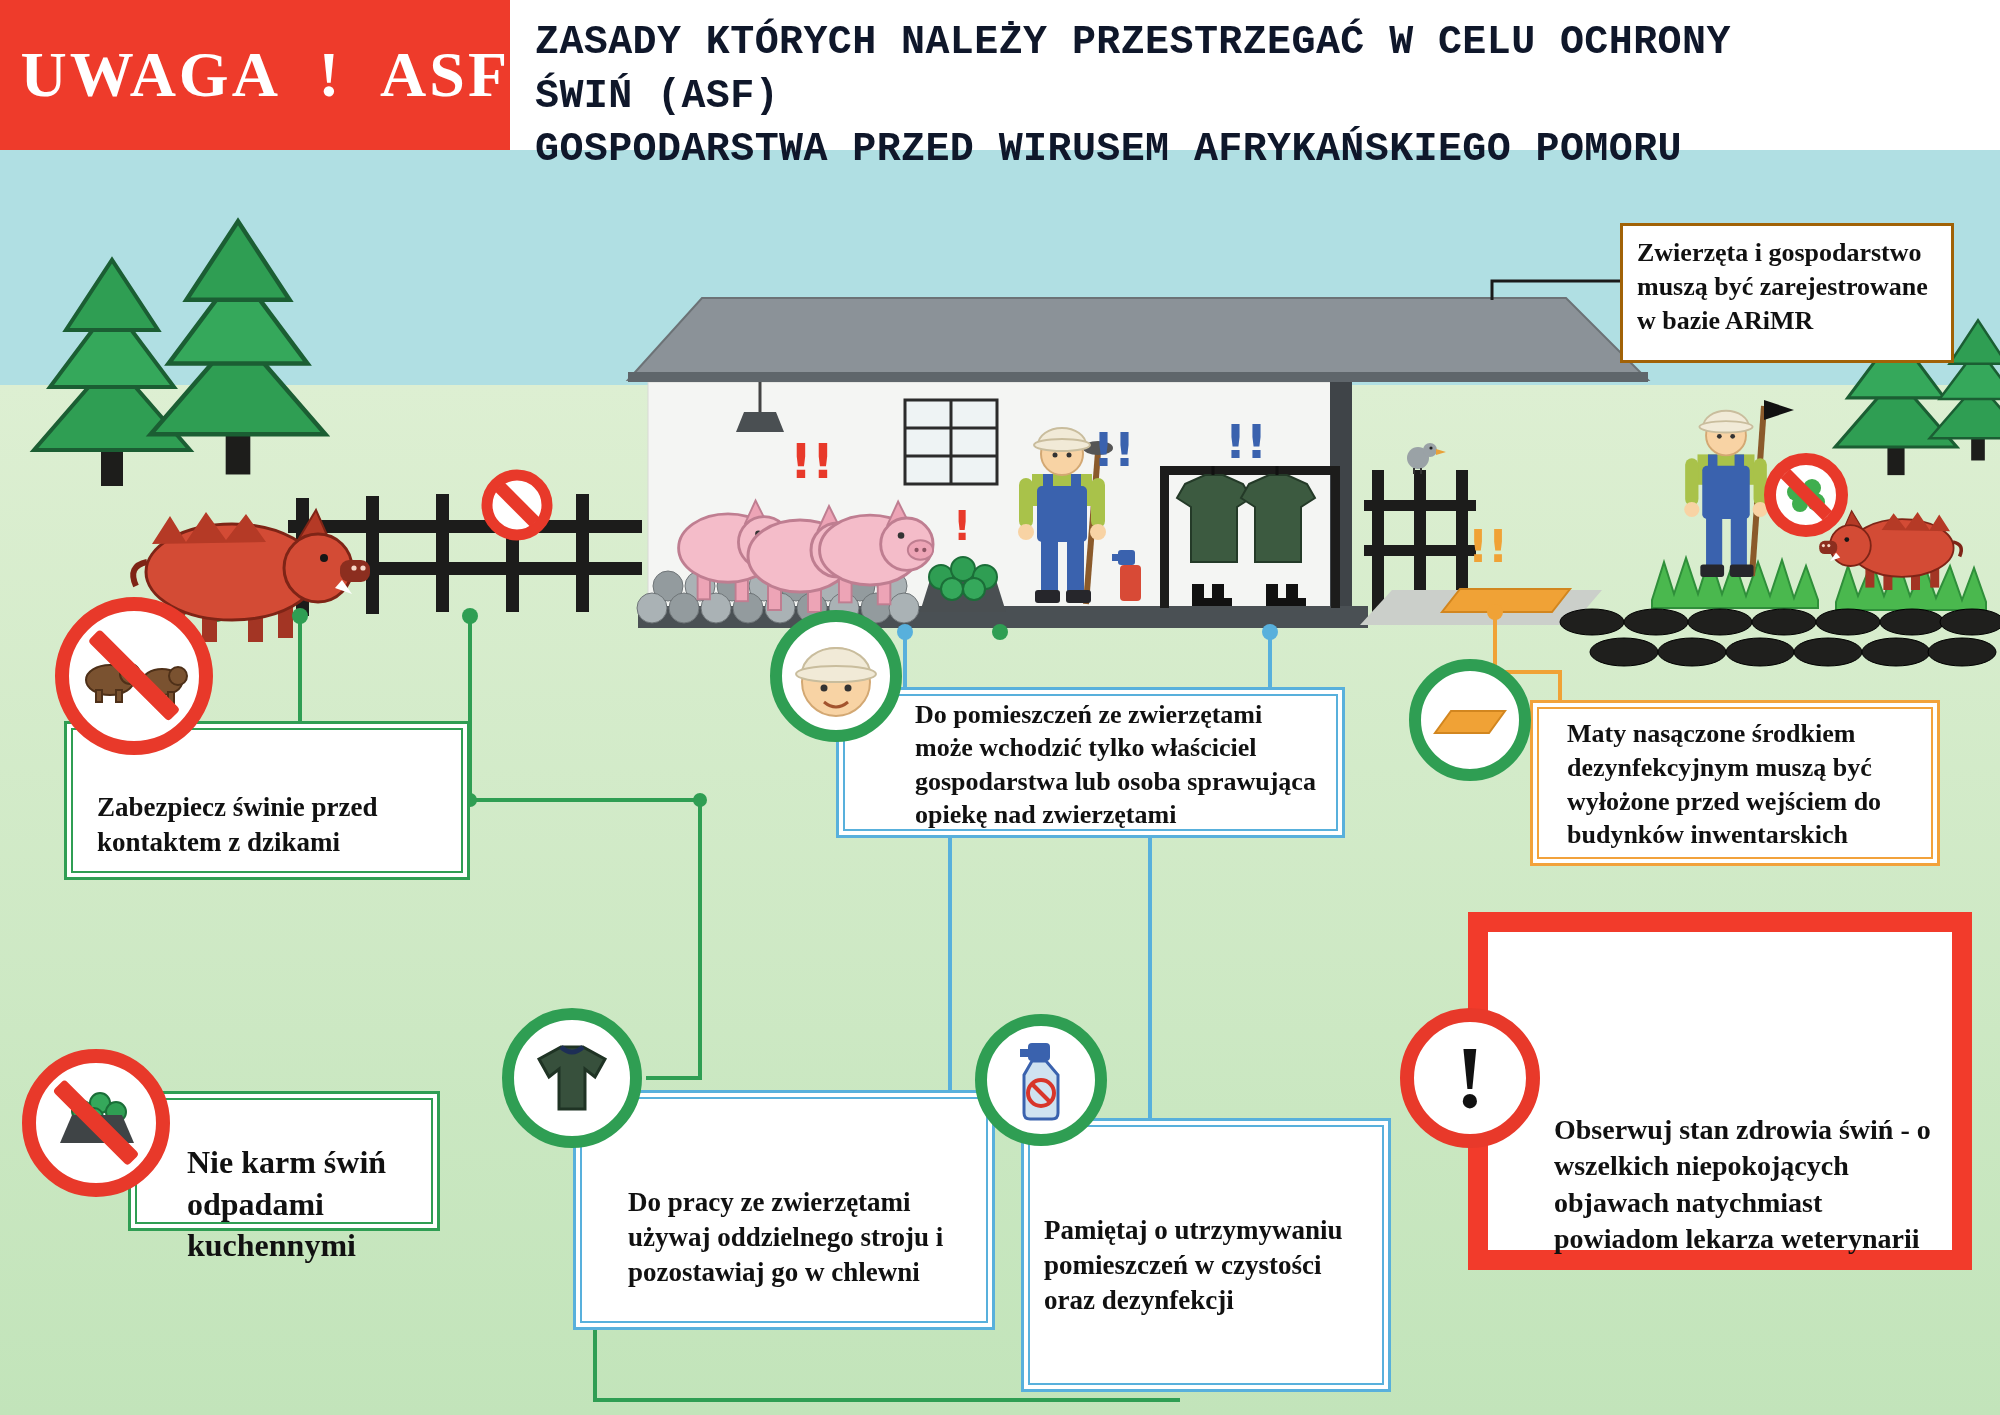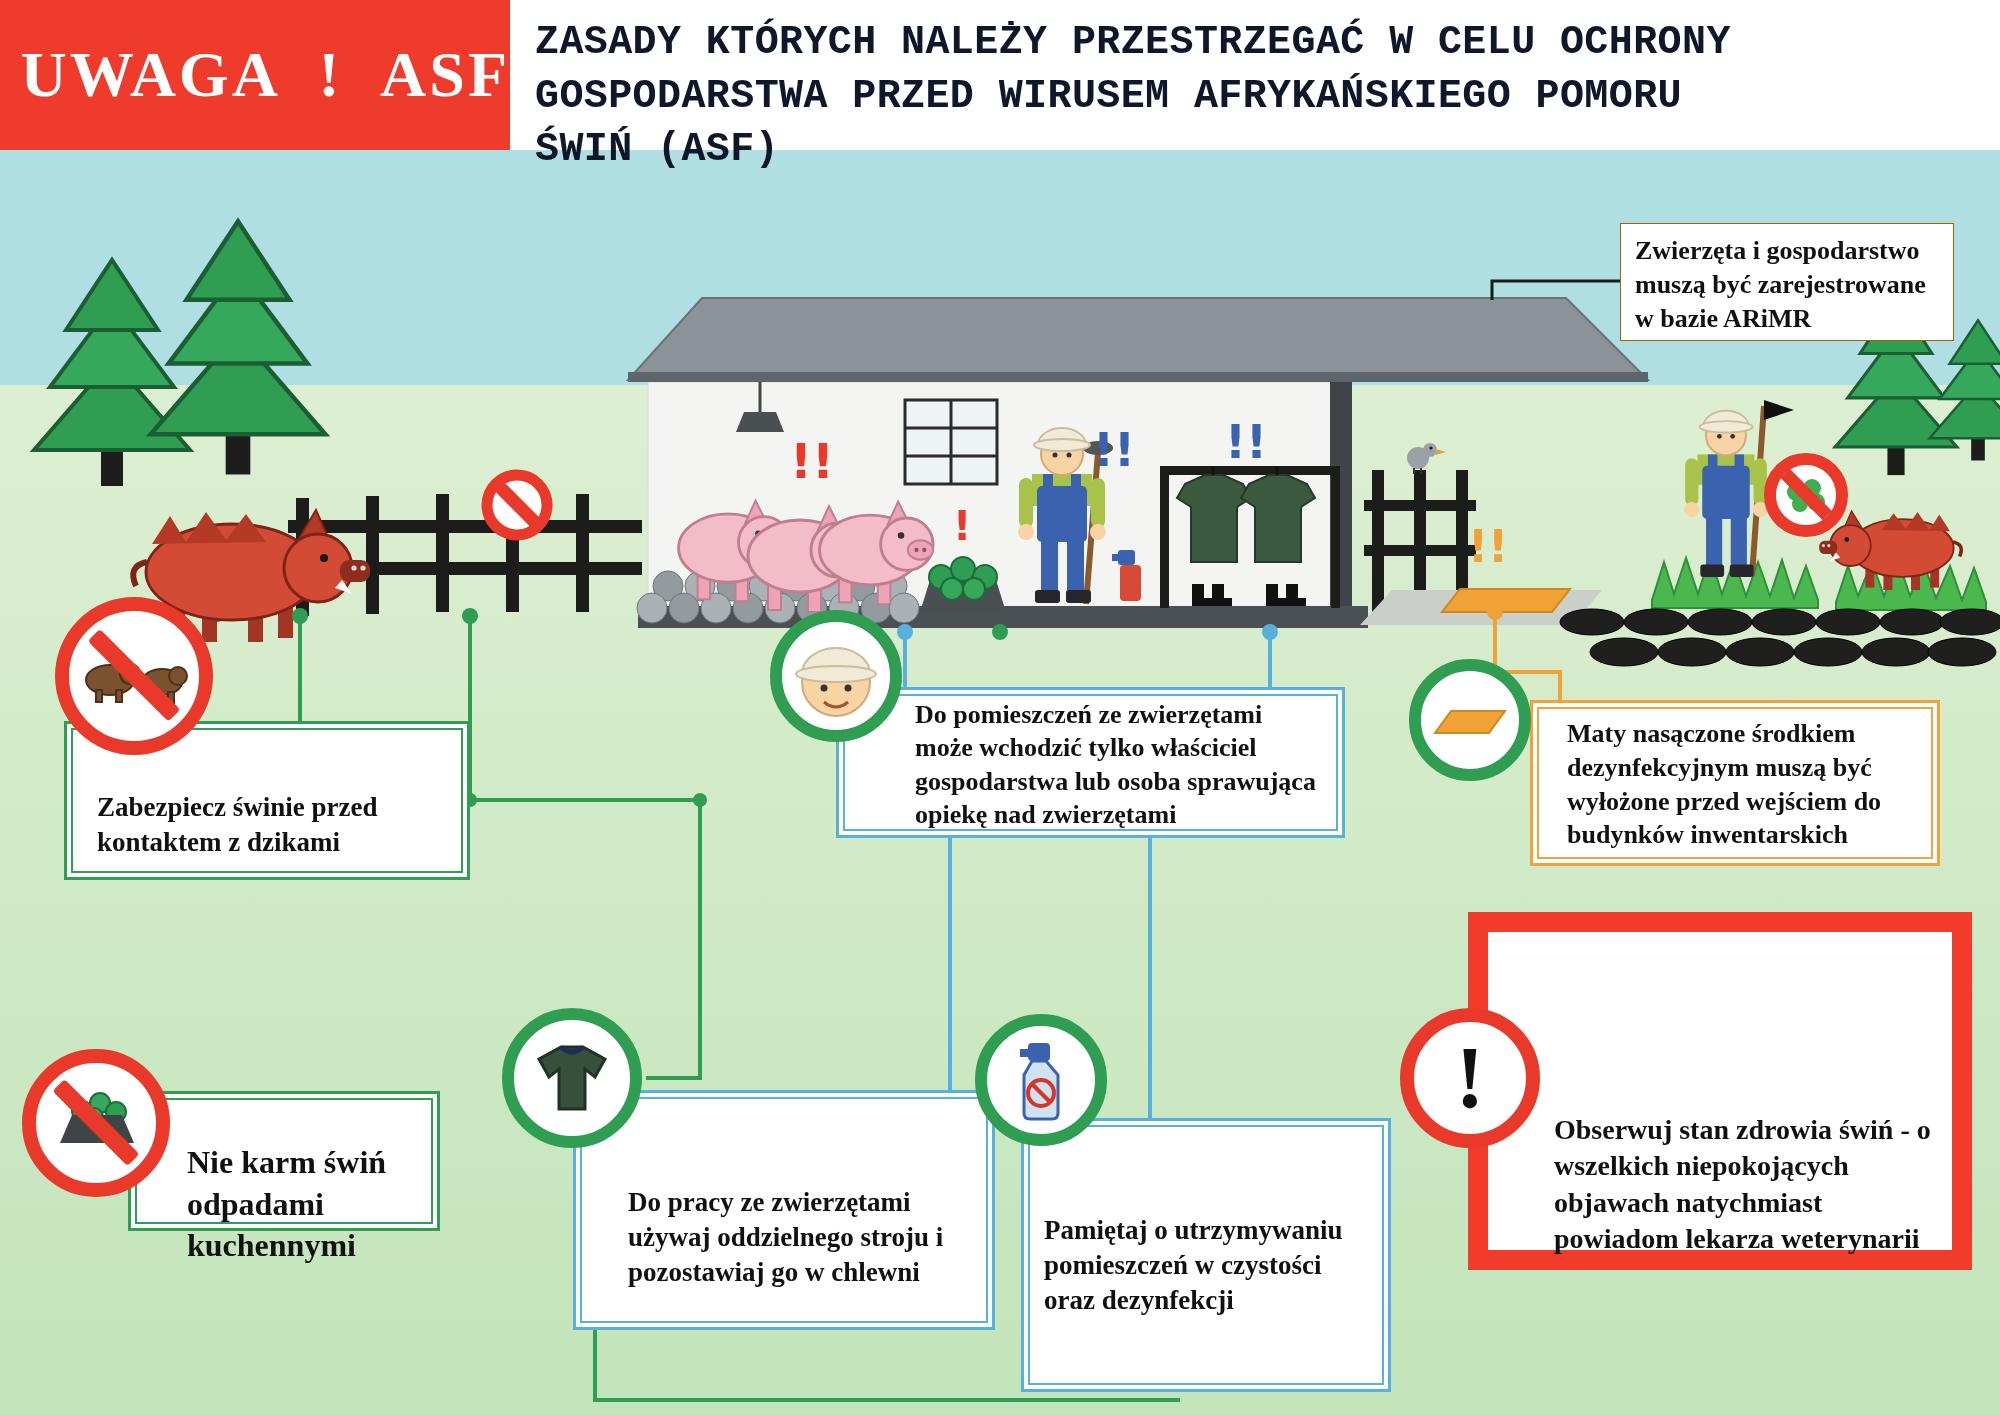--- a/index.html
+++ b/index.html
@@ -12,21 +12,21 @@
   .hdr-title{position:absolute;left:535px;top:16px;width:1440px;z-index:4;
              font-family:Liberation Mono, monospace;font-weight:bold;font-size:40px;
              line-height:1.34;color:#0f172a;letter-spacing:.4px;}
   
   .scene{position:absolute;left:0;top:0;z-index:1;}
   
   .callout{position:absolute;background:#fff;font-weight:bold;font-size:27px;line-height:1.3;
            color:#111;z-index:3;box-sizing:border-box;}
   .callout.double{border:3px solid var(--c);}
   .callout.double::before{content:"";position:absolute;inset:4px;border:2px solid var(--c);pointer-events:none;}
-  .register{left:1620px;top:223px;width:334px;height:118px;border:1px solid #a16207;
+  .register{left:1620px;top:223px;width:334px;height:140px;border:3px solid #a16207;
             padding:10px 14px;font-size:26px;}
   .protect{--c:#2f9e53;left:64px;top:721px;width:406px;height:159px;padding:66px 16px 10px 30px;}
   .entry{--c:#58b0dc;left:836px;top:687px;width:509px;height:151px;padding:8px 16px 8px 76px;font-size:26px;line-height:1.28;}
   .mats{--c:#f2a23b;left:1530px;top:700px;width:410px;height:166px;padding:14px 14px 8px 34px;font-size:26px;}
   .feed{--c:#2f9e53;left:128px;top:1091px;width:312px;height:140px;padding:48px 0 8px 56px;font-size:32px;}
   .clothes{--c:#58b0dc;left:573px;top:1090px;width:422px;height:240px;padding:92px 18px 10px 52px;}
   .clean{--c:#58b0dc;left:1021px;top:1118px;width:370px;height:274px;padding:92px 14px 10px 20px;}
   .observe{left:1468px;top:912px;width:504px;height:358px;border:20px solid #f23b2b;
            padding:180px 18px 10px 66px;font-size:28px;}
   
@@ -291,22 +291,22 @@
         <circle cx="1270" cy="632" r="8" fill="#58b0dc"></circle>
       <circle cx="1495" cy="612" r="8" fill="#f0a236"></circle>
     </g>
   </svg>
 
   <div class="banner">
     <span>UWAGA ! ASF</span>
   </div>
   <div class="hdr-title">
     <div>ZASADY KTÓRYCH NALEŻY PRZESTRZEGAĆ W CELU OCHRONY</div>
+    <div>ŚWIŃ (ASF)</div>
     <div>GOSPODARSTWA PRZED WIRUSEM AFRYKAŃSKIEGO POMORU</div>
-    <div>ŚWIŃ (ASF)</div>
   </div>
 
   <div class="callout register">
     <span>Zwierzęta i gospodarstwo muszą być zarejestrowane w bazie ARiMR</span>
   </div>
 
   <div class="callout double protect">
     <span>Zabezpiecz świnie przed kontaktem z dzikami</span>
   </div>
 

